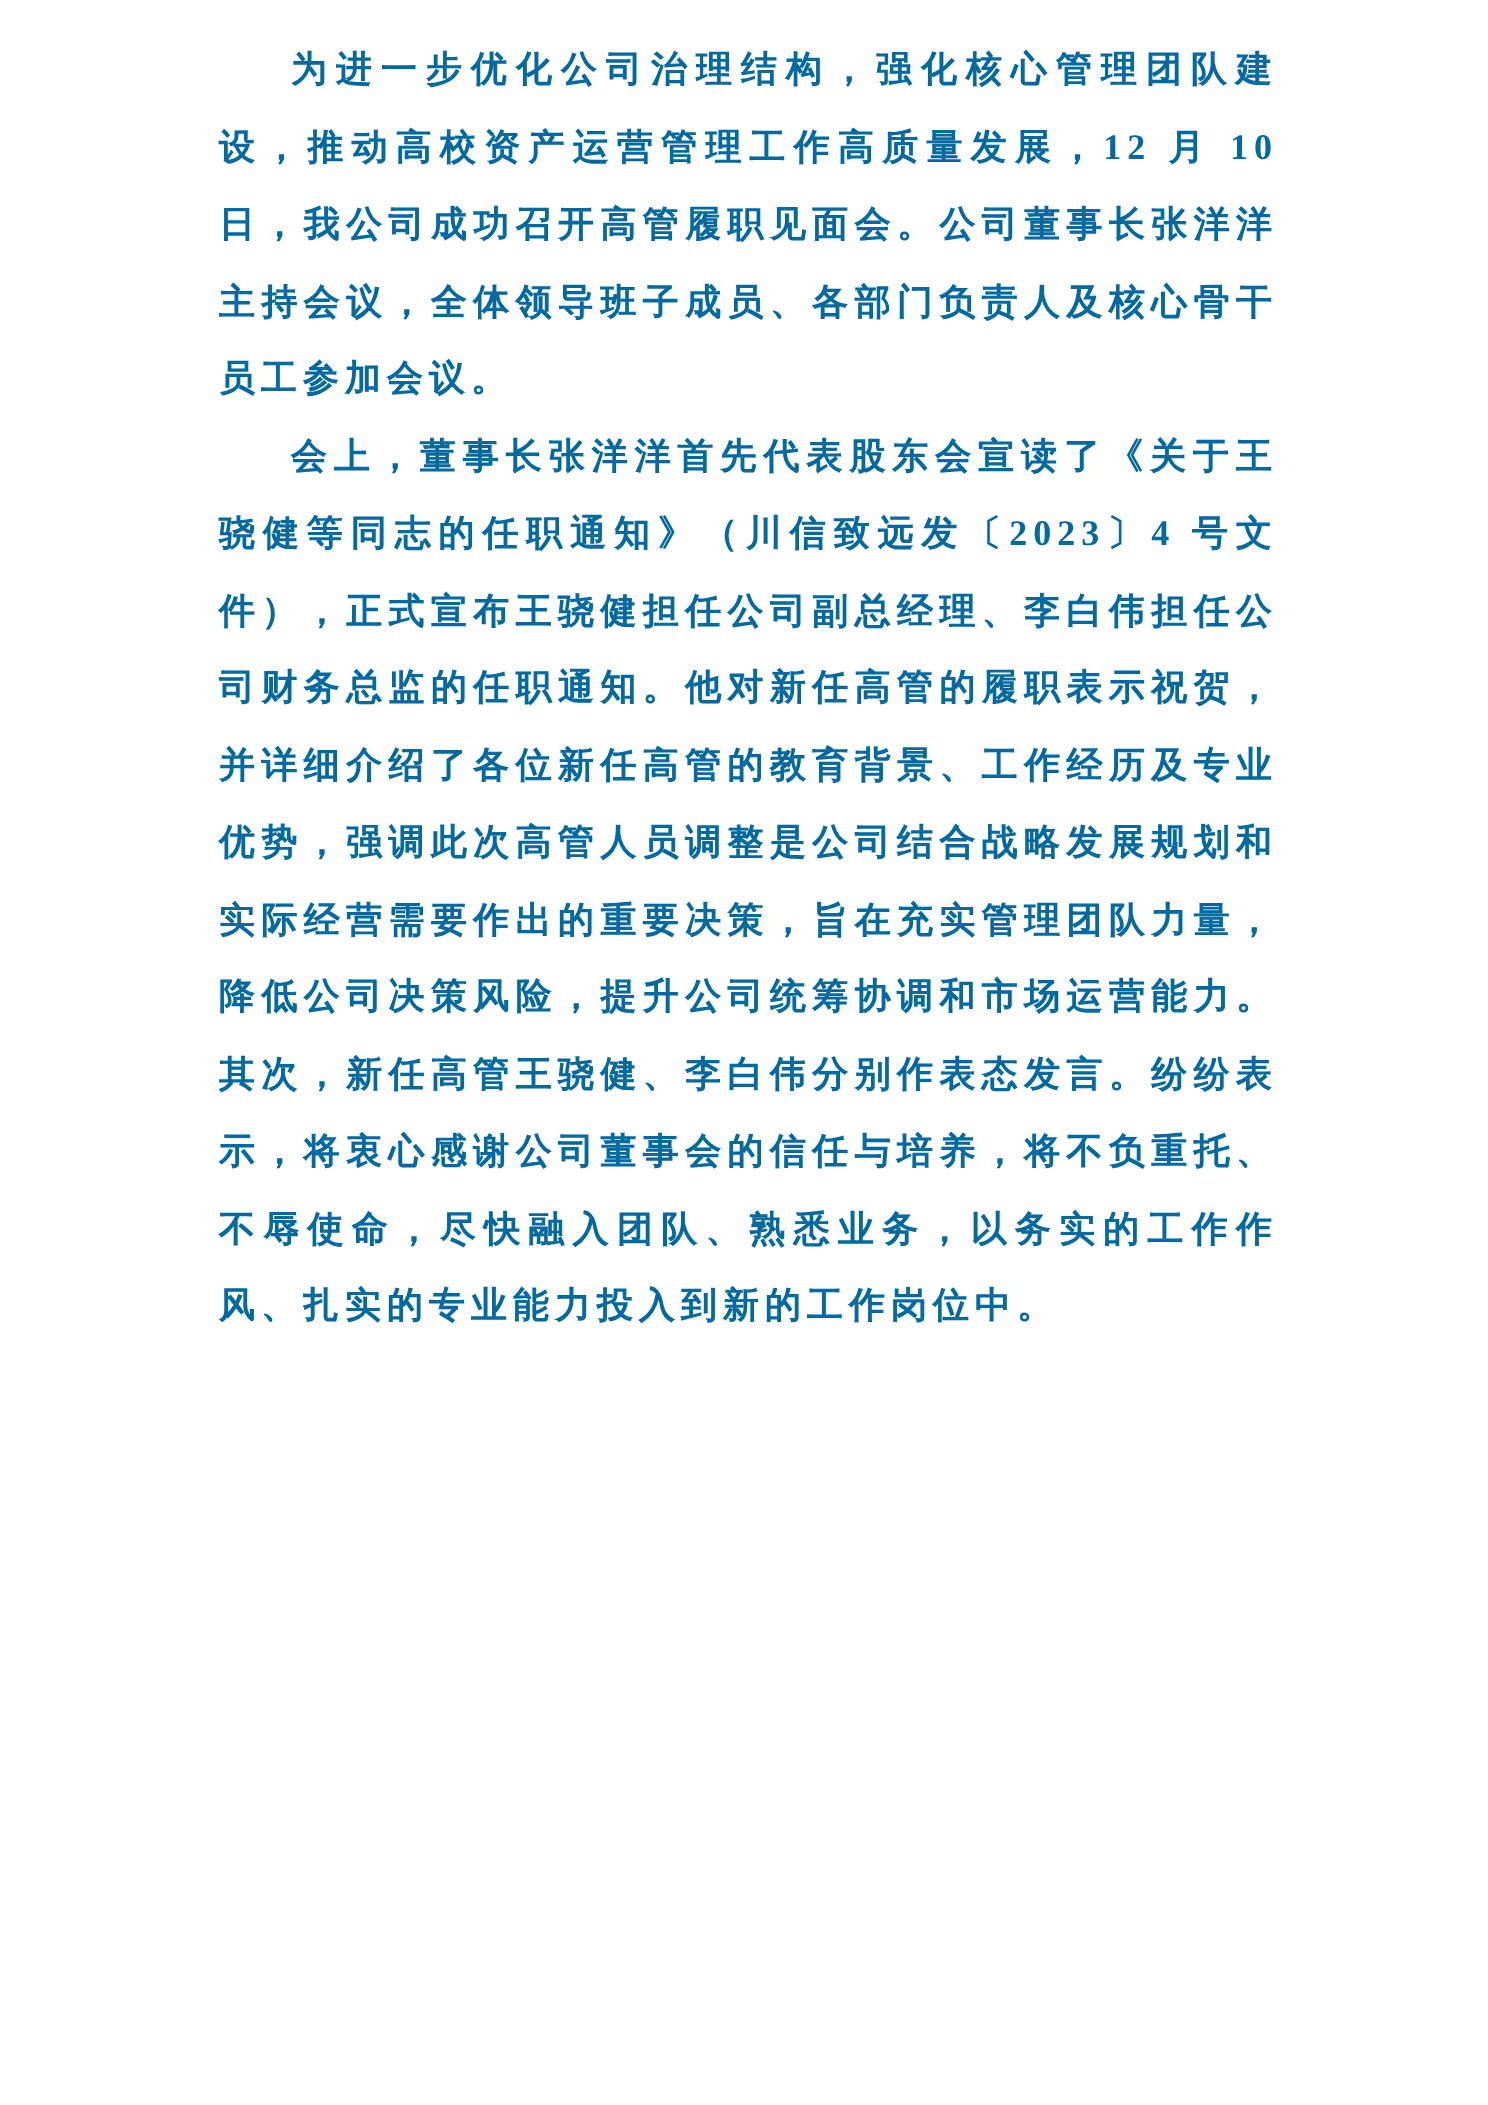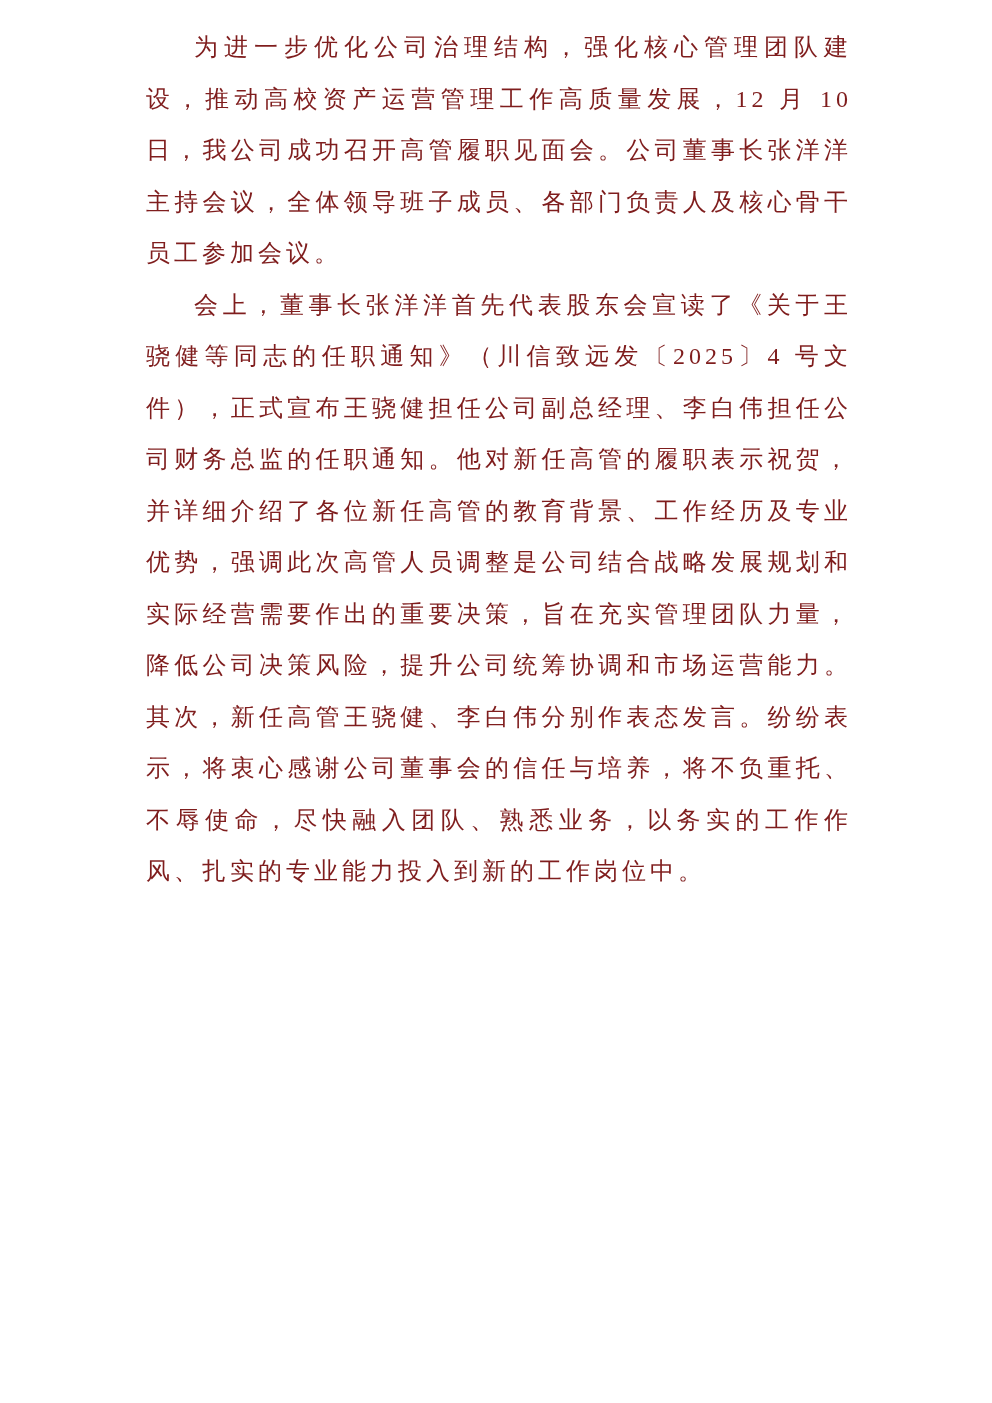--- a/index.html
+++ b/index.html
@@ -12,32 +12,33 @@
     width: 992px;
     height: 1403px;
     background: #ffffff;
     box-sizing: border-box;
     padding: 22px 140px 0 146px;
     overflow: hidden;
   }
   .doc-body p {
     margin: 0;
     padding: 0;
-    color: #7f1d1d;
+    color: #0369a1;
     font-family: "Liberation Serif", "DejaVu Serif", serif;
     font-size: 24px;
     line-height: 51.5px;
     letter-spacing: 4px;
     text-align: justify;
     text-justify: inter-character;
     text-indent: 2em;
     word-break: break-all;
+    font-weight: bold;
   }
 </style>
 </head>
 <body>
 
 <div class="page">
   <div class="doc-body">
     <p>为进一步优化公司治理结构，强化核心管理团队建设，推动高校资产运营管理工作高质量发展，12 月 10 日，我公司成功召开高管履职见面会。公司董事长张洋洋主持会议，全体领导班子成员、各部门负责人及核心骨干员工参加会议。</p>
-    <p>会上，董事长张洋洋首先代表股东会宣读了《关于王骁健等同志的任职通知》（川信致远发〔2025〕4 号文件），正式宣布王骁健担任公司副总经理、李白伟担任公司财务总监的任职通知。他对新任高管的履职表示祝贺，并详细介绍了各位新任高管的教育背景、工作经历及专业优势，强调此次高管人员调整是公司结合战略发展规划和实际经营需要作出的重要决策，旨在充实管理团队力量，降低公司决策风险，提升公司统筹协调和市场运营能力。其次，新任高管王骁健、李白伟分别作表态发言。纷纷表示，将衷心感谢公司董事会的信任与培养，将不负重托、不辱使命，尽快融入团队、熟悉业务，以务实的工作作风、扎实的专业能力投入到新的工作岗位中。</p>
+    <p>会上，董事长张洋洋首先代表股东会宣读了《关于王骁健等同志的任职通知》（川信致远发〔2023〕4 号文件），正式宣布王骁健担任公司副总经理、李白伟担任公司财务总监的任职通知。他对新任高管的履职表示祝贺，并详细介绍了各位新任高管的教育背景、工作经历及专业优势，强调此次高管人员调整是公司结合战略发展规划和实际经营需要作出的重要决策，旨在充实管理团队力量，降低公司决策风险，提升公司统筹协调和市场运营能力。其次，新任高管王骁健、李白伟分别作表态发言。纷纷表示，将衷心感谢公司董事会的信任与培养，将不负重托、不辱使命，尽快融入团队、熟悉业务，以务实的工作作风、扎实的专业能力投入到新的工作岗位中。</p>
   </div>
 </div>
 
 </body></html>

